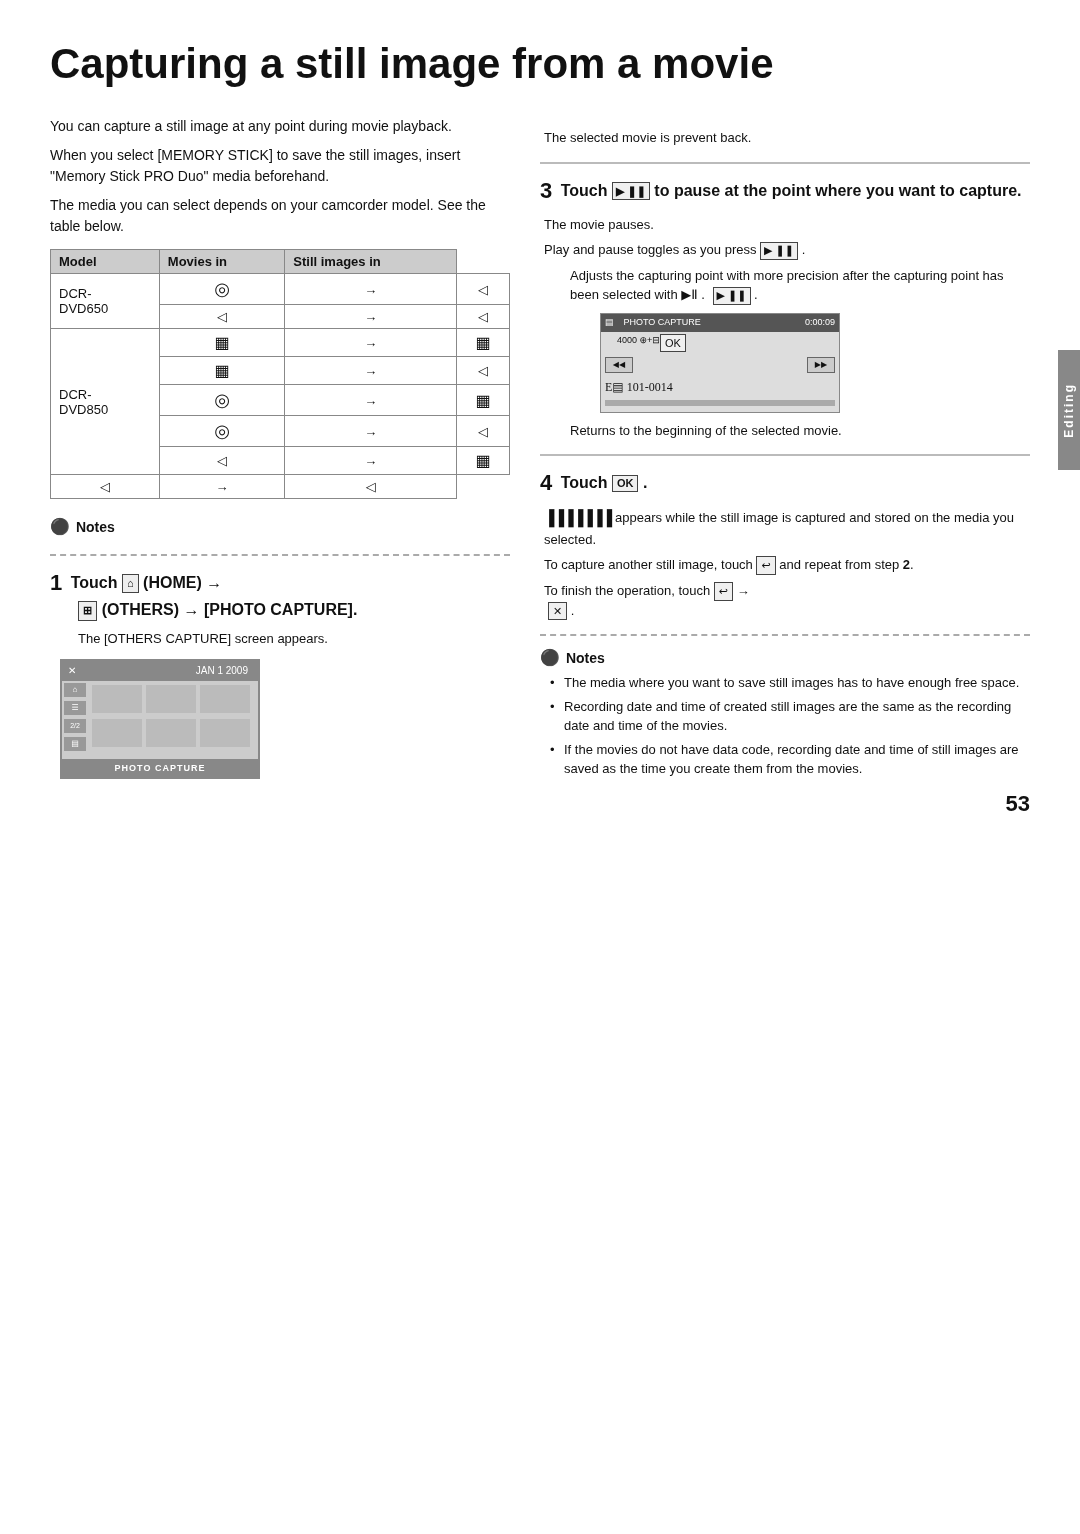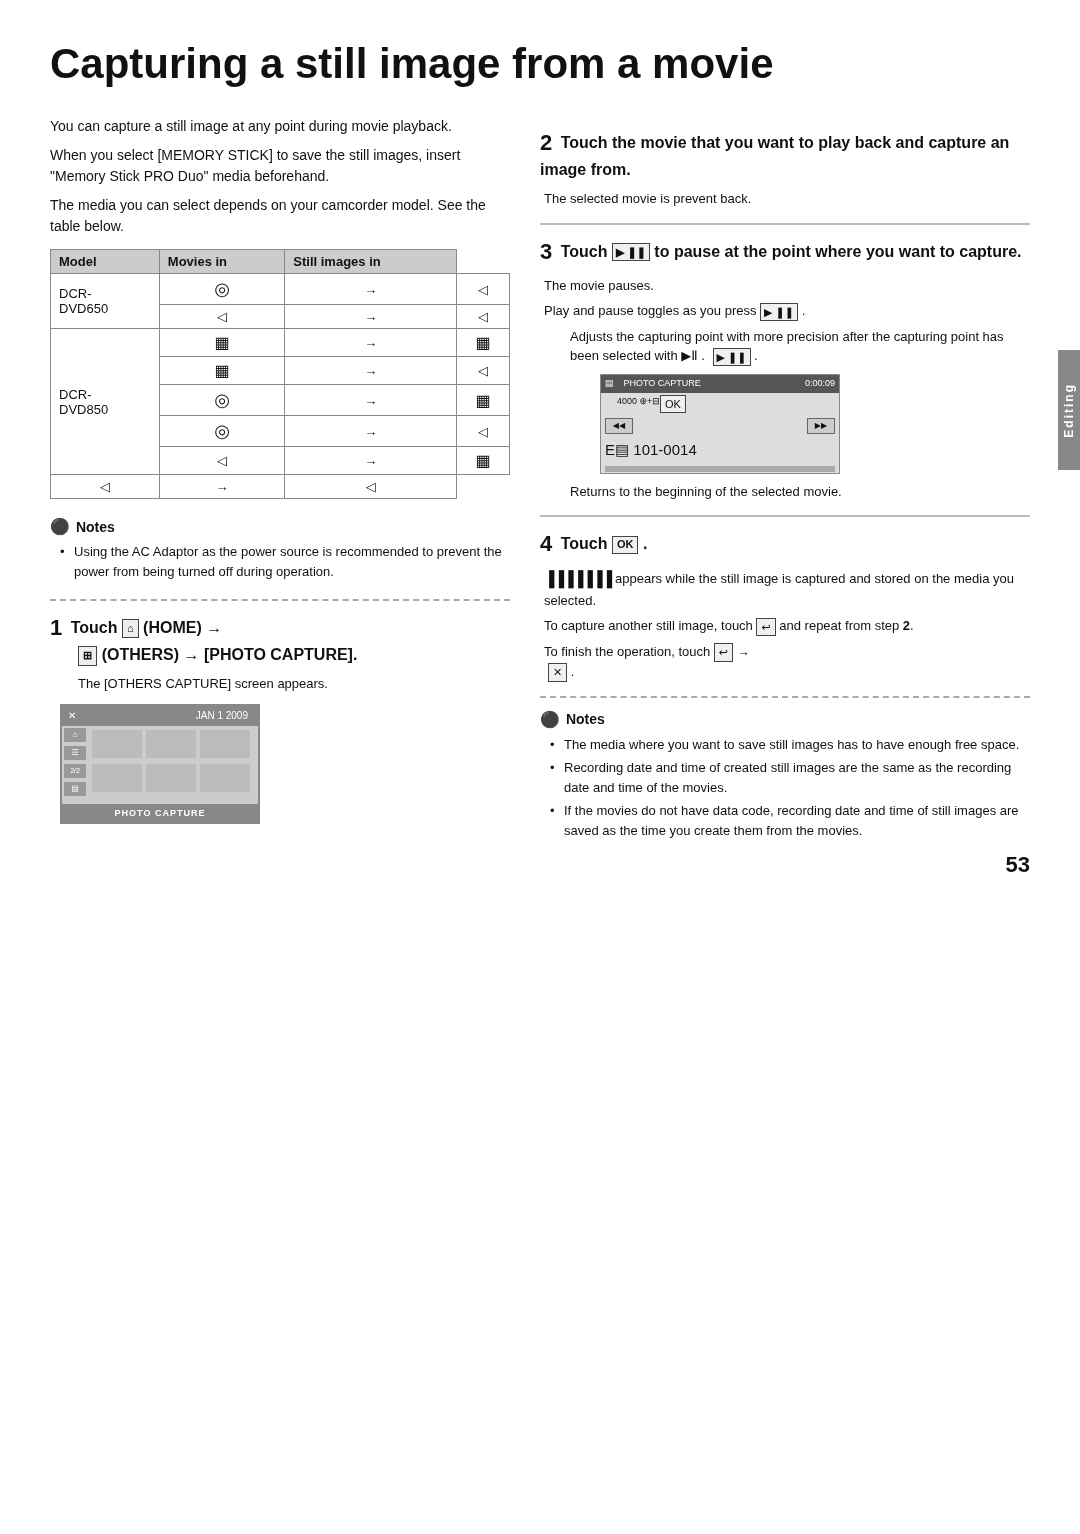--- a/index.html
+++ b/index.html
@@ -291,22 +291,23 @@
       background: #ccc;
       width: 28px;
       height: 16px;
       font-size: 8px;
       display: flex;
       align-items: center;
       justify-content: center;
     }
 
     .cap-info {
-      font-size: 15px;
+      font-size: 12px;
       padding: 2px 4px;
+      font-family: Liberation Serif, serif;
     }
 
     .cap-progress {
       background: #aaa;
       height: 6px;
       margin: 2px 4px;
     }
 
     
     .editing-sidebar {
@@ -450,23 +451,20 @@
             <td>◁</td>
           </tr>
         </tbody>
       </table>
 
       <div class="notes-box">
         <div class="notes-title">
           <span class="notes-icon">⚫</span>
           <span>Notes</span>
         </div>
-        <ul class="notes-list">
-          <li>Using the AC Adaptor as the power source is recommended to prevent the power from being turned off during operation.</li>
-        </ul>
       </div>
 
       <hr class="section-divider">
 
       <div class="step1-block">
         <div class="step-header">
           <span class="step-num">1</span>
           <span> Touch </span>
           <span class="btn-icon">⌂</span>
           <span> (HOME) → </span><br>
@@ -509,24 +507,20 @@
             </div>
           </div>
         </div>
       </div>
 
     </div>
 
     <div class="right-col">
 
       <div class="right-step">
-        <div class="step-header">
-          <span class="step-num">2</span>
-          <span>Touch the movie that you want to play back and capture an image from.</span>
-        </div>
         <p style="font-size:13px; margin-left:4px;">The selected movie is prevent back.</p>
       </div>
 
       <div class="right-step">
         <div class="step-header">
           <span class="step-num">3</span>
           <span> Touch </span>
           <span class="inline-ctrl">▶ ❚❚</span>
           <span> to pause at the point where you want to capture.</span>
         </div>

